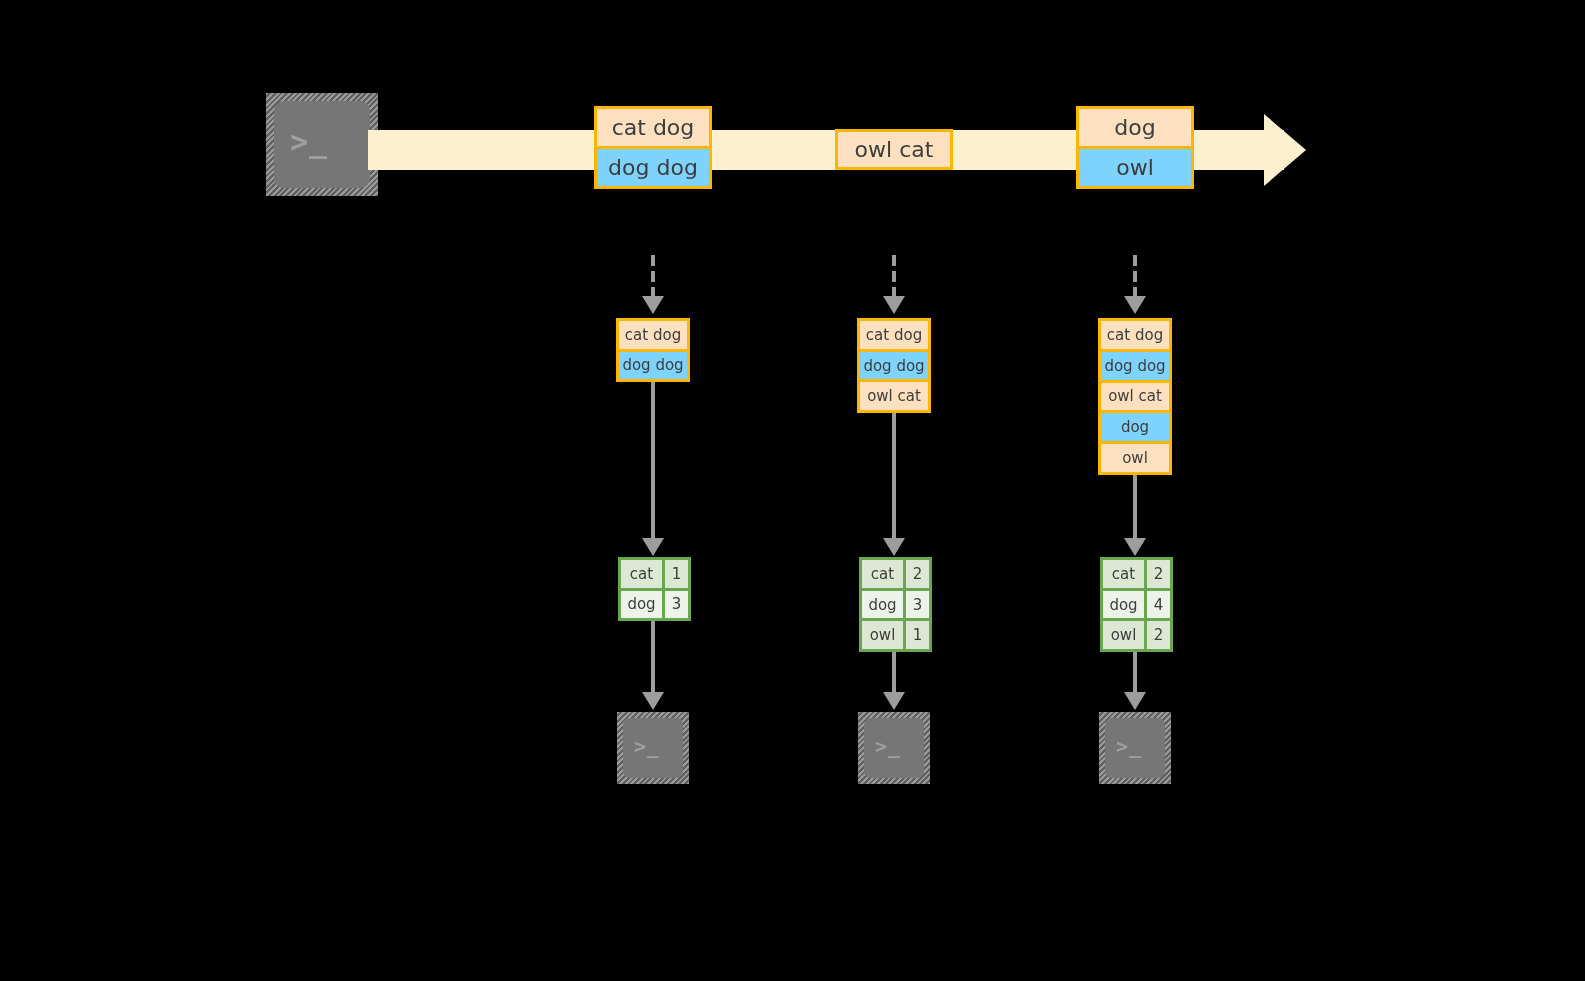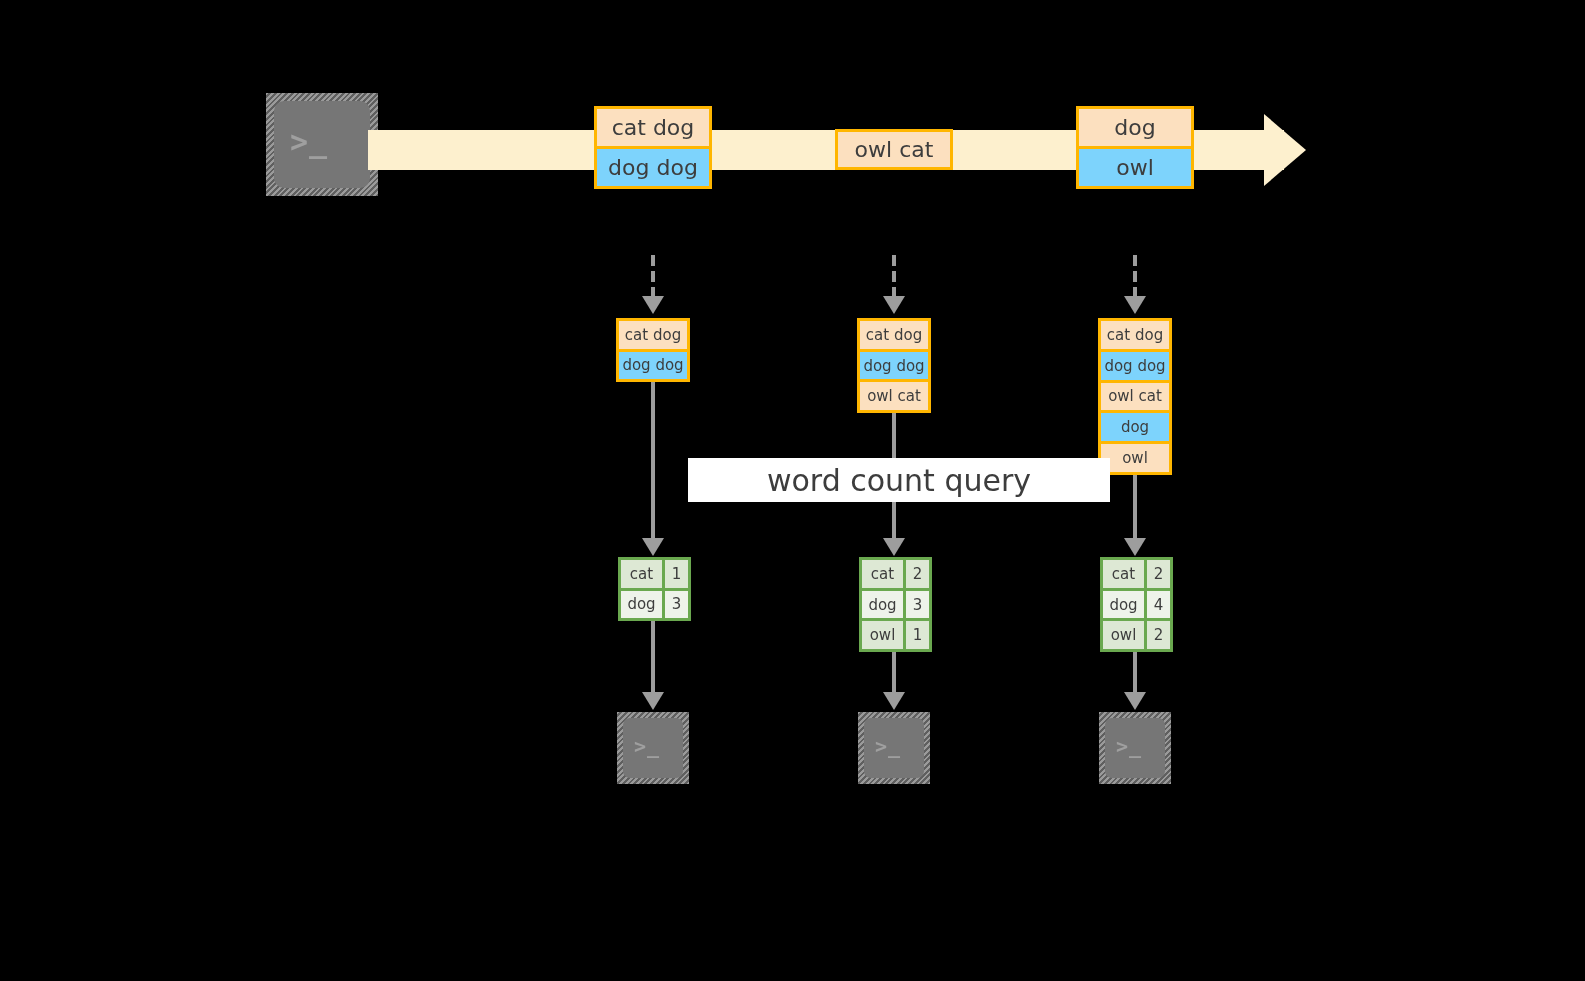--- a/index.html
+++ b/index.html
@@ -212,21 +212,20 @@
 
   <div class="conn" style="left:651px; top:382px; height:158px;"></div>
   <div class="arrowhead" style="left:642px; top:538px;"></div>
 
   <div class="conn" style="left:892px; top:413px; height:127px;"></div>
   <div class="arrowhead" style="left:883px; top:538px;"></div>
 
   <div class="conn" style="left:1133px; top:475px; height:65px;"></div>
   <div class="arrowhead" style="left:1124px; top:538px;"></div>
 
-  <div class="query-label" style="left:688px; top:458px; width:422px; height:44px; font-size:30px;">word count query</div>
 
   <div class="gtable" style="left:618px; top:557px; width:73px; height:64px; font-size:15px;">
     <div class="grow alt">
       <div class="gcell word" style="width:44px;">cat</div>
       <div class="gcell count">1</div>
     </div>
     <div class="grow">
       <div class="gcell word" style="width:44px;">dog</div>
       <div class="gcell count">3</div>
     </div>

